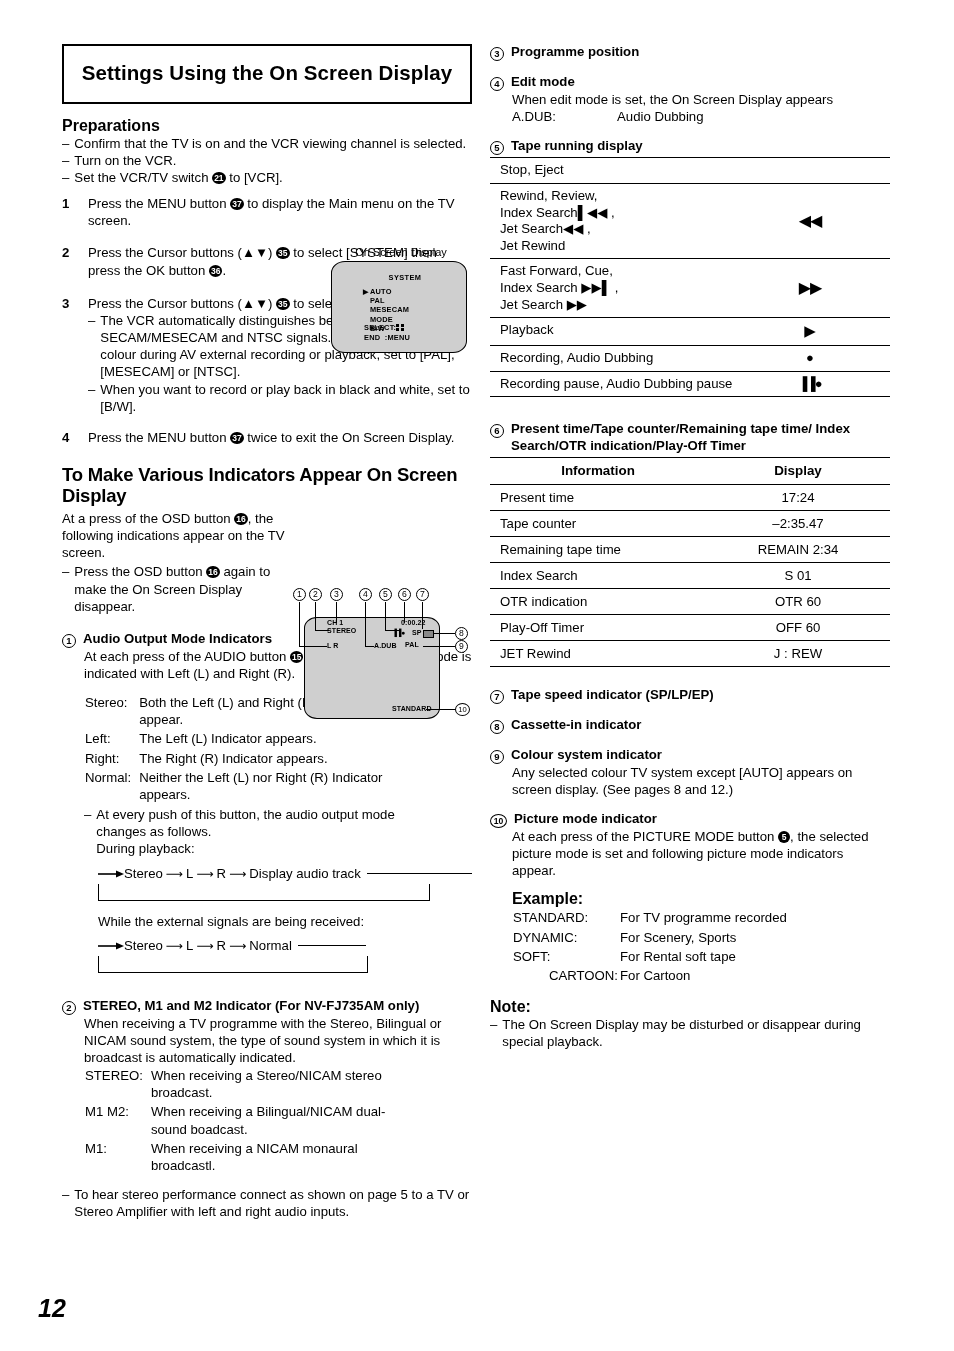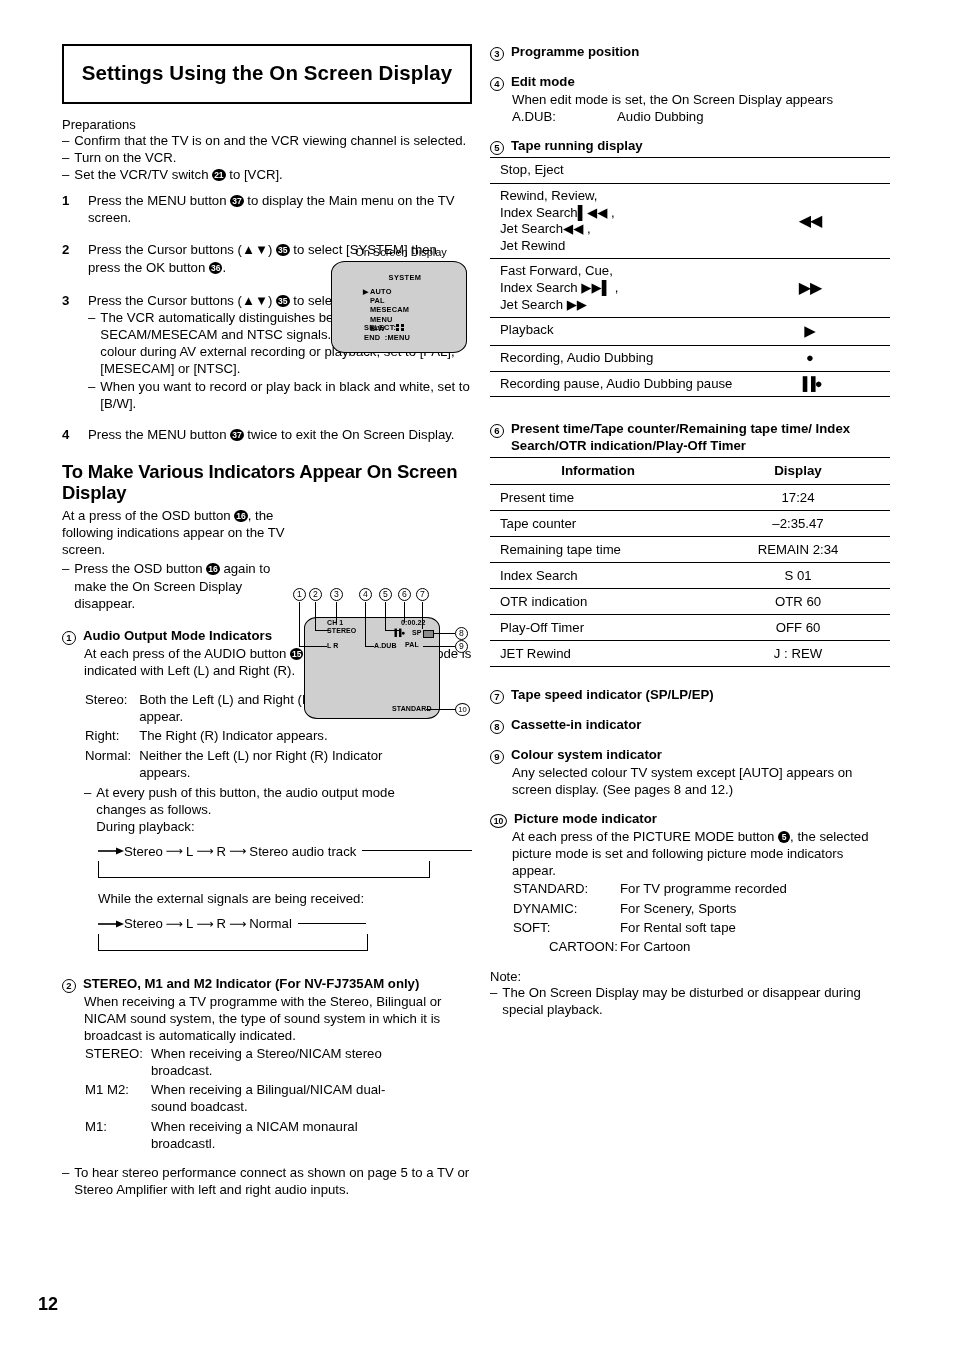--- a/index.html
+++ b/index.html
@@ -18,21 +18,21 @@
   
   .title-box{
     border:2px solid #000;
     padding:14px 10px 16px 10px;
     text-align:center;
     font-size:20.5px;font-weight:bold;line-height:1.25;
     letter-spacing:0.1px;
   }
 
   
-  .h-sub{font-weight:normal;font-size:13px;margin-top:13px;}
+  .h-sub{font-weight:bold;font-size:16px;margin-top:13px;}
   .body-t{font-size:13.2px;line-height:1.30;}
   .dash-list{font-size:13.2px;line-height:1.30;}
   .dash-item{display:flex;gap:5px;margin-top:0px;}
   .dash-item .d{flex:0 0 auto;}
   .dash-item .t{flex:1 1 auto;}
 
   h2.sec{
     font-size:18.5px;font-weight:bold;margin:14px 0 3px 0;line-height:1.16;
     letter-spacing:-0.2px;
   }
@@ -121,21 +121,21 @@
 
   .tbl2{width:100%;border-collapse:collapse;font-size:13.2px;margin-top:2px;}
   .tbl2 th{font-weight:bold;font-size:13.4px;padding:5px 0 6px 0;}
   .tbl2 td{padding:5px 0 5px 0;}
   .tbl2 .c1{padding-left:10px;}
   .tbl2 .c2{text-align:center;width:46%;}
   .tbl2 tr.hdr th{border-top:1.4px solid #000;border-bottom:1.4px solid #000;}
   .tbl2 tr.dat td{border-bottom:1px solid #000;}
 
   .ind{padding-left:25px;}
-  .pgnum{position:absolute;left:38px;top:1294px;font-size:18px;font-weight:bold;}
+  .pgnum{position:absolute;left:38px;top:1294px;font-size:25px;font-weight:bold;font-style:italic;}
 
   .arr{font-size:12px;padding:0 3px;}
 </style>
 </head>
 <body>
 
 <div class="page">
 
   <div class="col-left">
 
@@ -231,20 +231,24 @@
       <span class="refnum">15</span><span>, the selected sound mode is indicated with Left (L) and Right (R).</span>
     </div>
 
     <table class="body-t" style="margin-top:11px;margin-left:22px;border-collapse:collapse;">
       <tbody>
           <tr>
         <td style="vertical-align:top;padding-right:7px;white-space:nowrap;">Stereo:</td>
         <td style="vertical-align:top;">Both the Left (L) and Right (R) Indicators appear.</td>
       </tr>
       <tr>
+        <td style="vertical-align:top;padding-right:7px;white-space:nowrap;">Left:</td>
+        <td style="vertical-align:top;">The Left (L) Indicator appears.</td>
+      </tr>
+      <tr>
         <td style="vertical-align:top;padding-right:7px;white-space:nowrap;">Right:</td>
         <td style="vertical-align:top;">The Right (R) Indicator appears.</td>
       </tr>
       <tr>
         <td style="vertical-align:top;padding-right:7px;white-space:nowrap;">Normal:</td>
         <td style="vertical-align:top;width:255px;">Neither the Left (L) nor Right (R) Indicator appears.</td>
       </tr>
     </tbody>
       </table>
 
@@ -261,21 +265,21 @@
         <svg width="26" height="14">
           <line x1="0" y1="7" x2="20" y2="7" stroke="#000" stroke-width="1.6"></line>
           <polygon points="26,7 18,3.5 18,10.5" fill="#000"></polygon>
         </svg>
         <span class="flowtxt">Stereo</span>
         <span class="arr">⟶</span>
         <span class="flowtxt">L</span>
         <span class="arr">⟶</span>
         <span class="flowtxt">R</span>
         <span class="arr">⟶</span>
-        <span class="flowtxt">Stereo audio track</span>
+        <span class="flowtxt">Display audio track</span>
         <span style="flex:1 1 auto;border-top:1.4px solid #000;height:1px;margin-left:6px;"></span>
       </div>
       <div class="line" style="width:330px;"></div>
     </div>
 
     <div class="body-t" style="margin-left:36px;margin-top:12px;">While the external signals are being received:</div>
 
     <div class="flow">
       <div class="row" style="width:268px;">
         <svg width="26" height="14">
@@ -325,21 +329,21 @@
 
   <div class="osd-wrap">
     <div class="osd-cap">On Screen Display</div>
     <div class="osd-screen">
       <div class="ttl">SYSTEM</div>
       <div class="osd-list">
         <span class="cursor">▶</span>
         <div>AUTO</div>
         <div>PAL</div>
         <div>MESECAM</div>
-        <div>MENU</div>
+        <div>MODE</div>
         <div>B/W</div>
       </div>
       <div class="osd-foot">
         <div><span>SELECT:</span><span class="sq"></span></div>
         <div><span>END</span>&nbsp;&nbsp;<span>:MENU</span></div>
       </div>
     </div>
   </div>
 
   <div class="tv-wrap">
@@ -503,20 +507,21 @@
 
     <div class="sechead">
       <span class="cn"><span class="cnum wide">10</span></span>
       <span class="tx">Picture mode indicator</span>
     </div>
     <div class="body-t" style="padding-left:22px;">
       <span>At each press of the PICTURE MODE button</span>
       <span class="refnum one">5</span><span>, the selected picture mode is set and following picture mode indicators appear.</span>
     </div>
 
+    <div class="h-sub" style="padding-left:22px;margin-top:11px;">Example:</div>
     <table class="body-t" style="margin-left:22px;border-collapse:collapse;">
       <tbody>
           <tr>
         <td style="width:105px;">STANDARD:</td>
         <td>For TV programme recorded</td>
       </tr>
       <tr>
         <td style="width:105px;">DYNAMIC:</td>
         <td>For Scenery, Sports</td>
       </tr>

